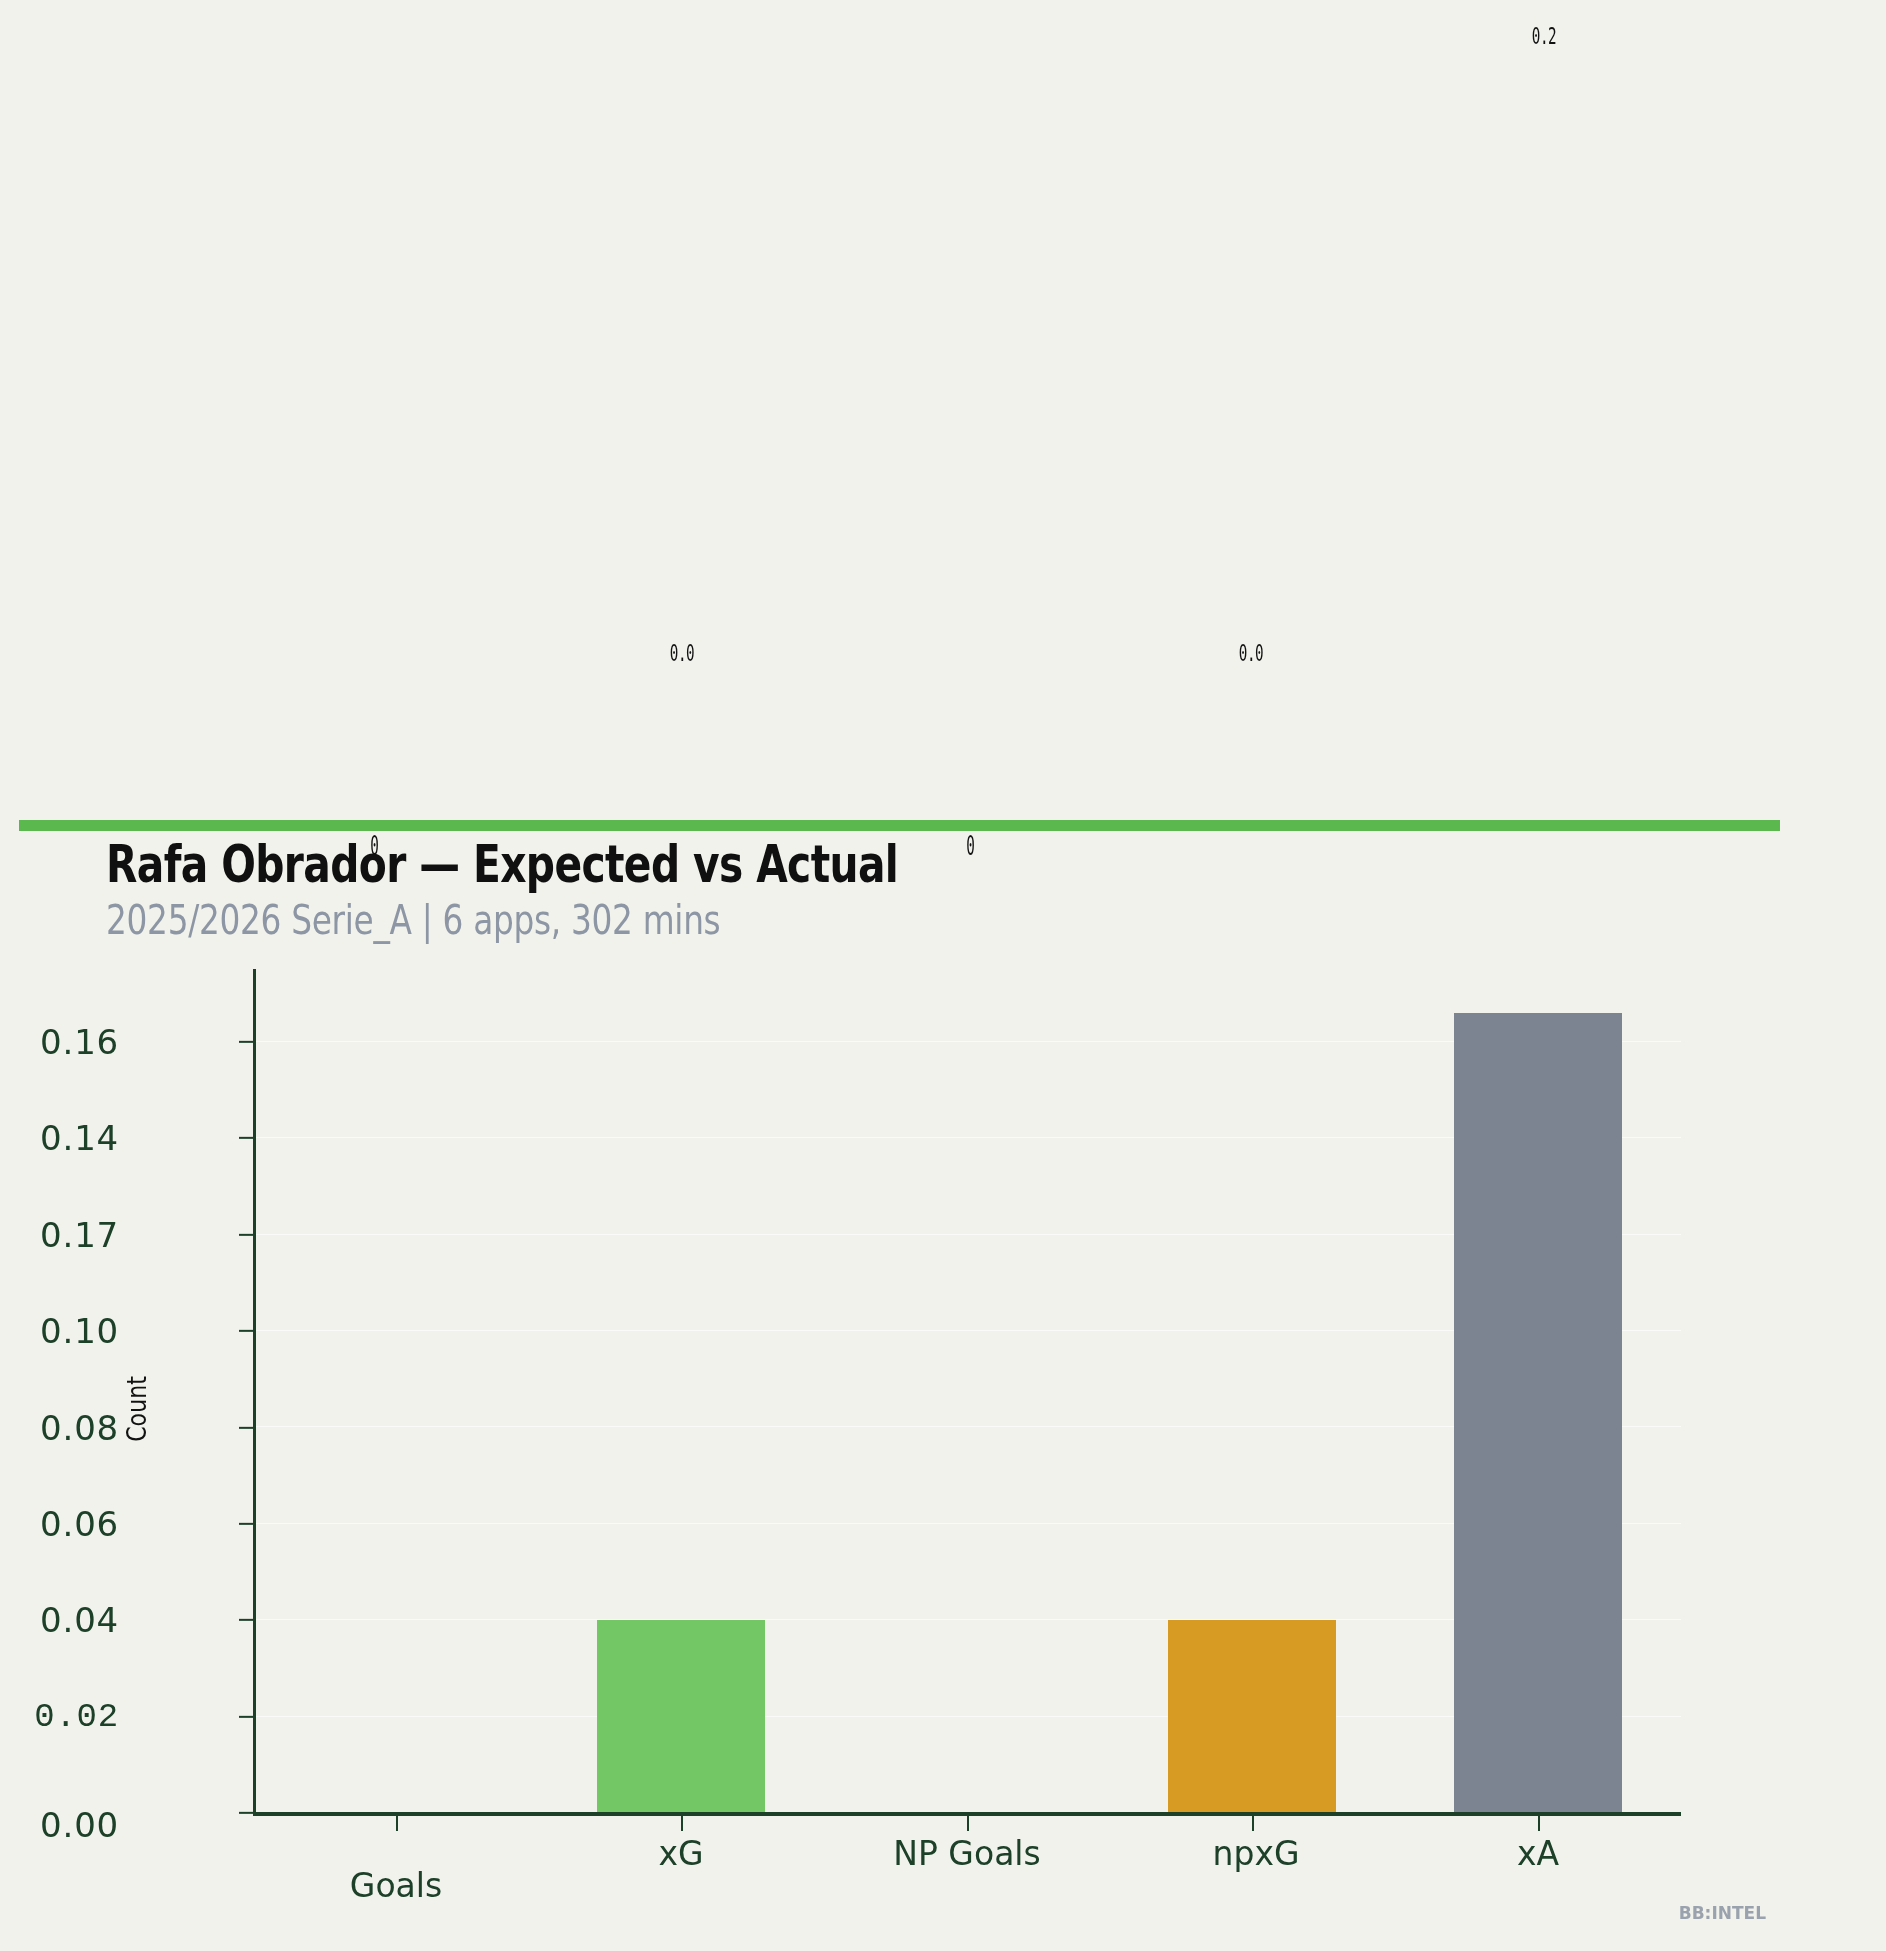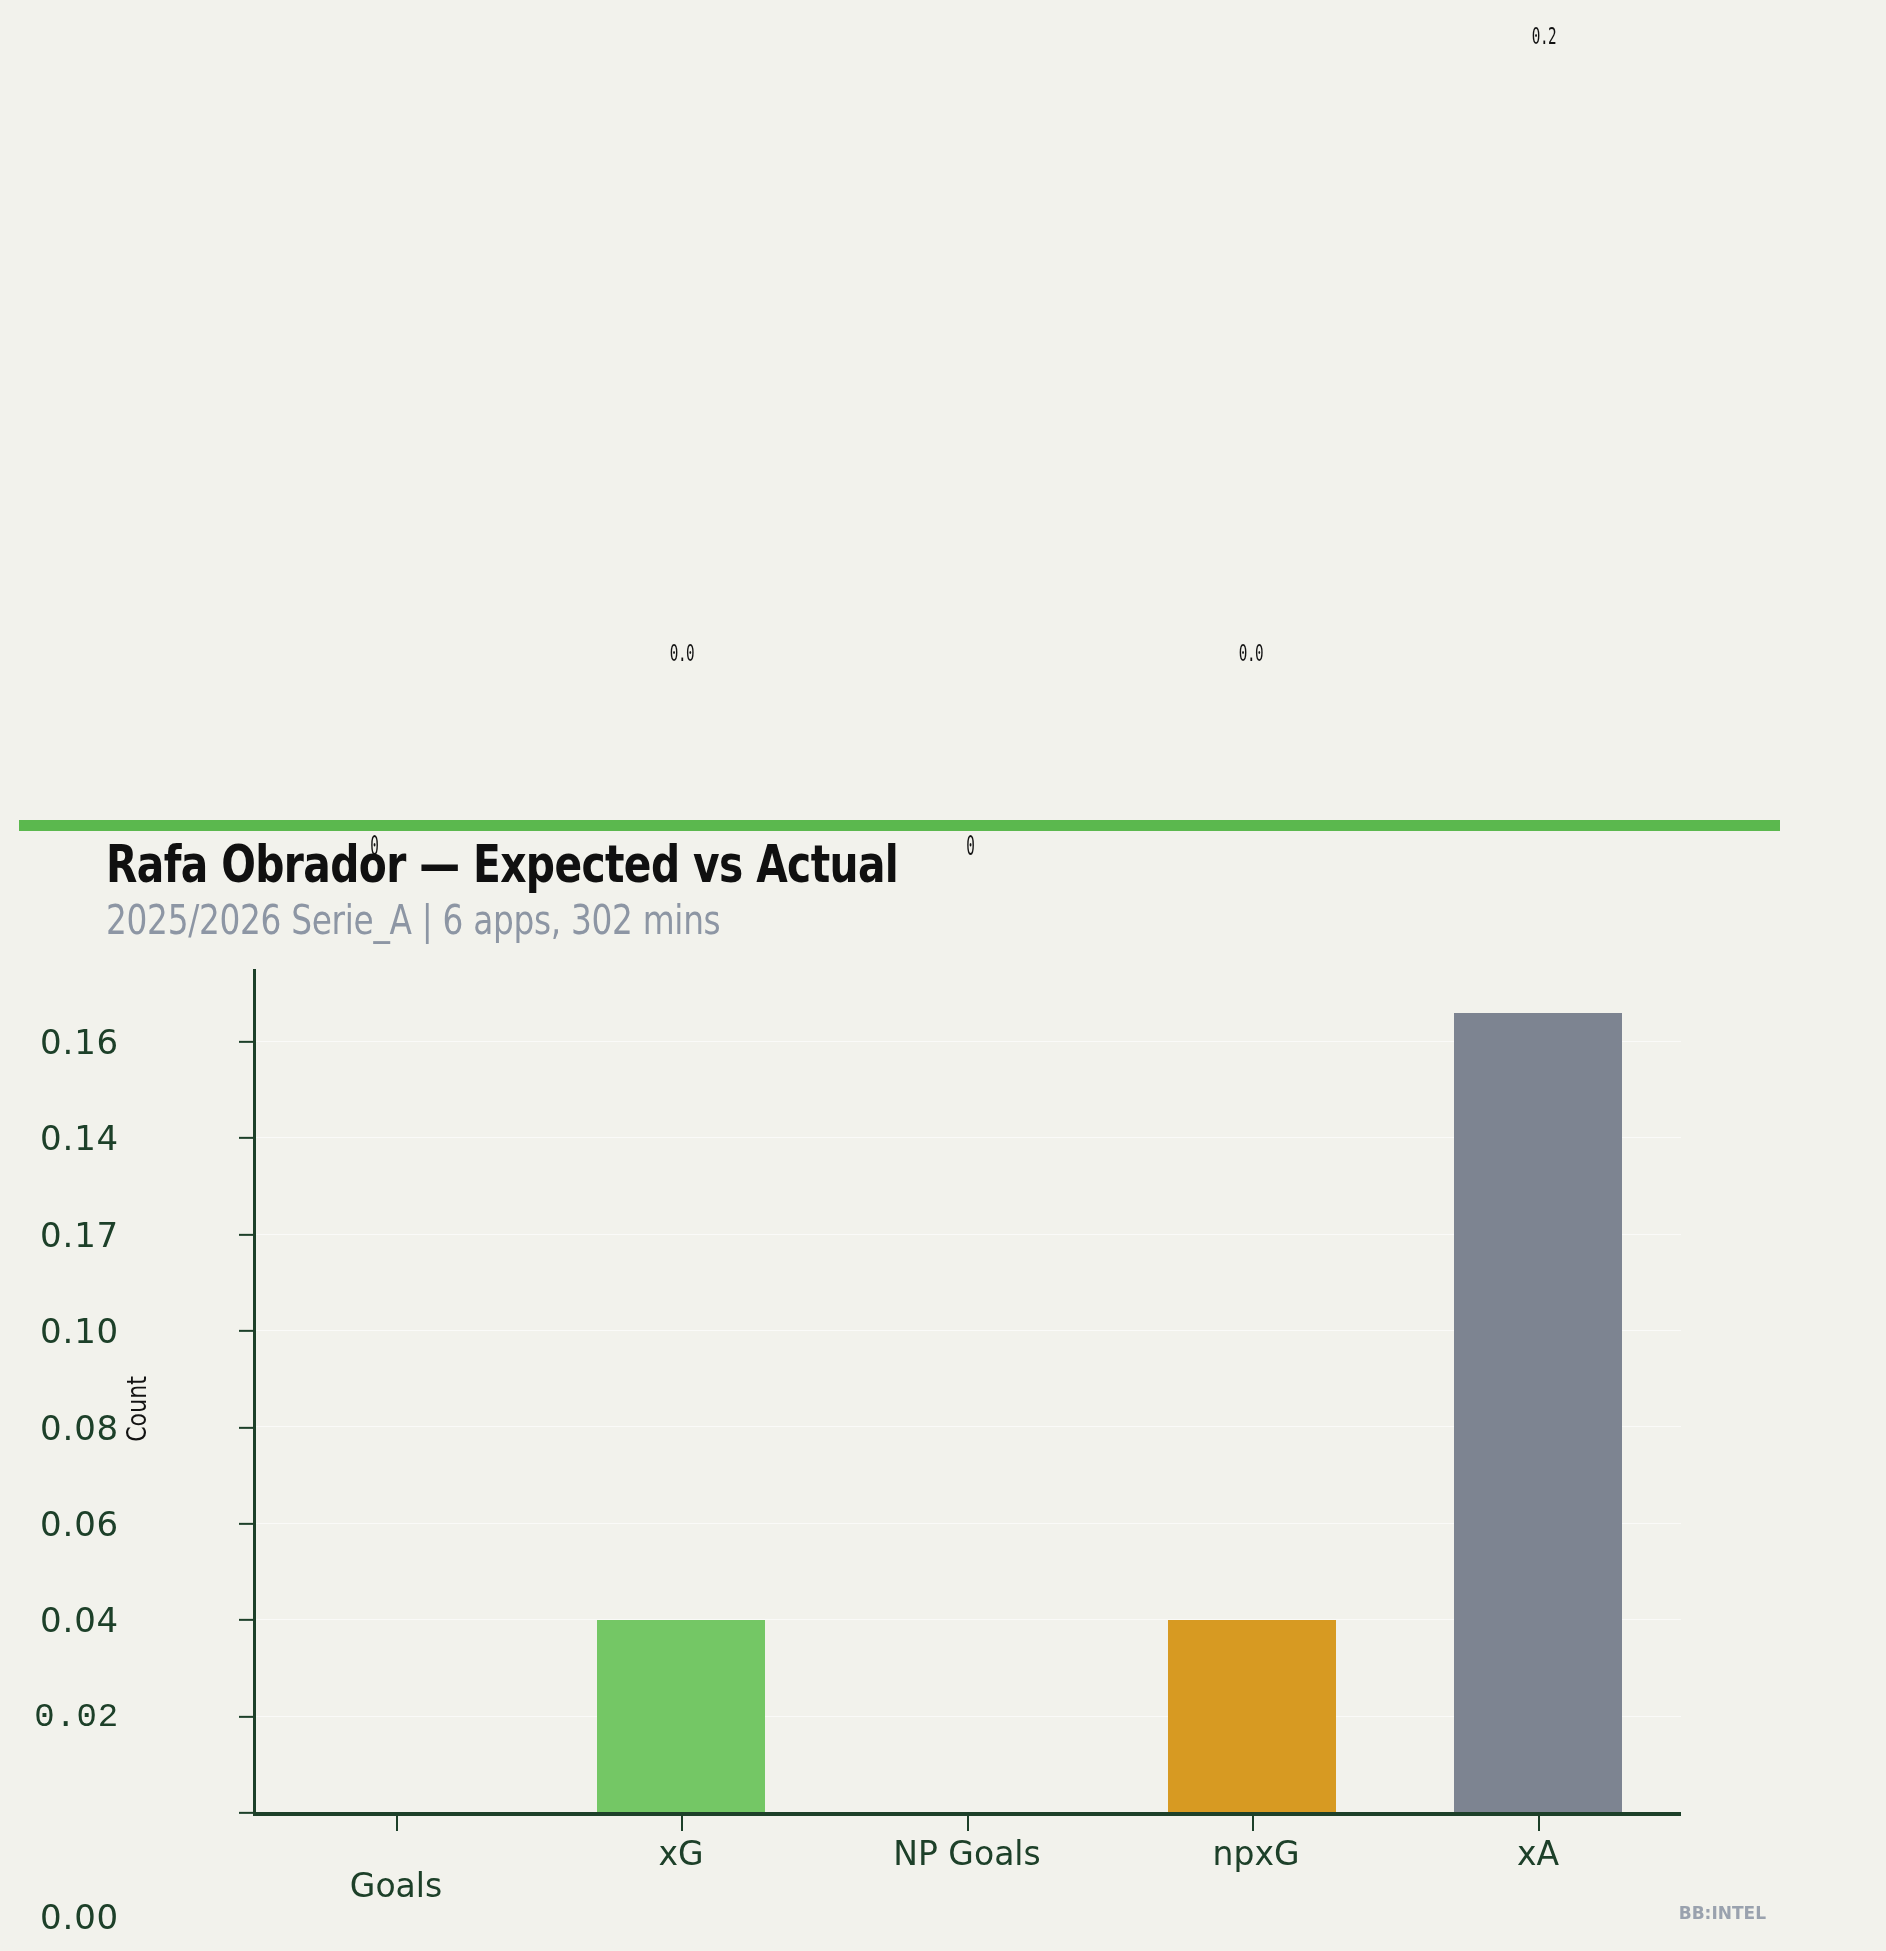--- a/index.html
+++ b/index.html
@@ -186,21 +186,21 @@
   <div id="green-band"></div>
 
   <div id="header">
     <div id="chart-title">Rafa Obrador — Expected vs Actual</div>
     <div id="chart-subtitle">2025/2026 Serie_A | 6 apps, 302 mins</div>
   </div>
 
   <div id="ylabel">Count</div>
 
   <div id="ytick-layer">
-      <div class="ytick-label" style="top: 1917px; margin-left: 8px;">0.00</div>
+      <div class="ytick-label" style="top: 1825px; margin-left: 8px;">0.00</div>
       <div class="ytick-mark" style="top: 1813px;"></div>
       <div class="ytick-label" style="top: 1717px; font-family: Liberation Mono, monospace;">0.02</div>
       <div class="ytick-mark" style="top: 1717px;"></div>
       <div class="ytick-label" style="top: 1620px;">0.04</div>
       <div class="ytick-mark" style="top: 1620px;"></div>
       <div class="ytick-label" style="top: 1524px;">0.06</div>
       <div class="ytick-mark" style="top: 1524px;"></div>
       <div class="ytick-label" style="top: 1428px;">0.08</div>
       <div class="ytick-mark" style="top: 1428px;"></div>
       <div class="ytick-label" style="top: 1331px;">0.10</div>

